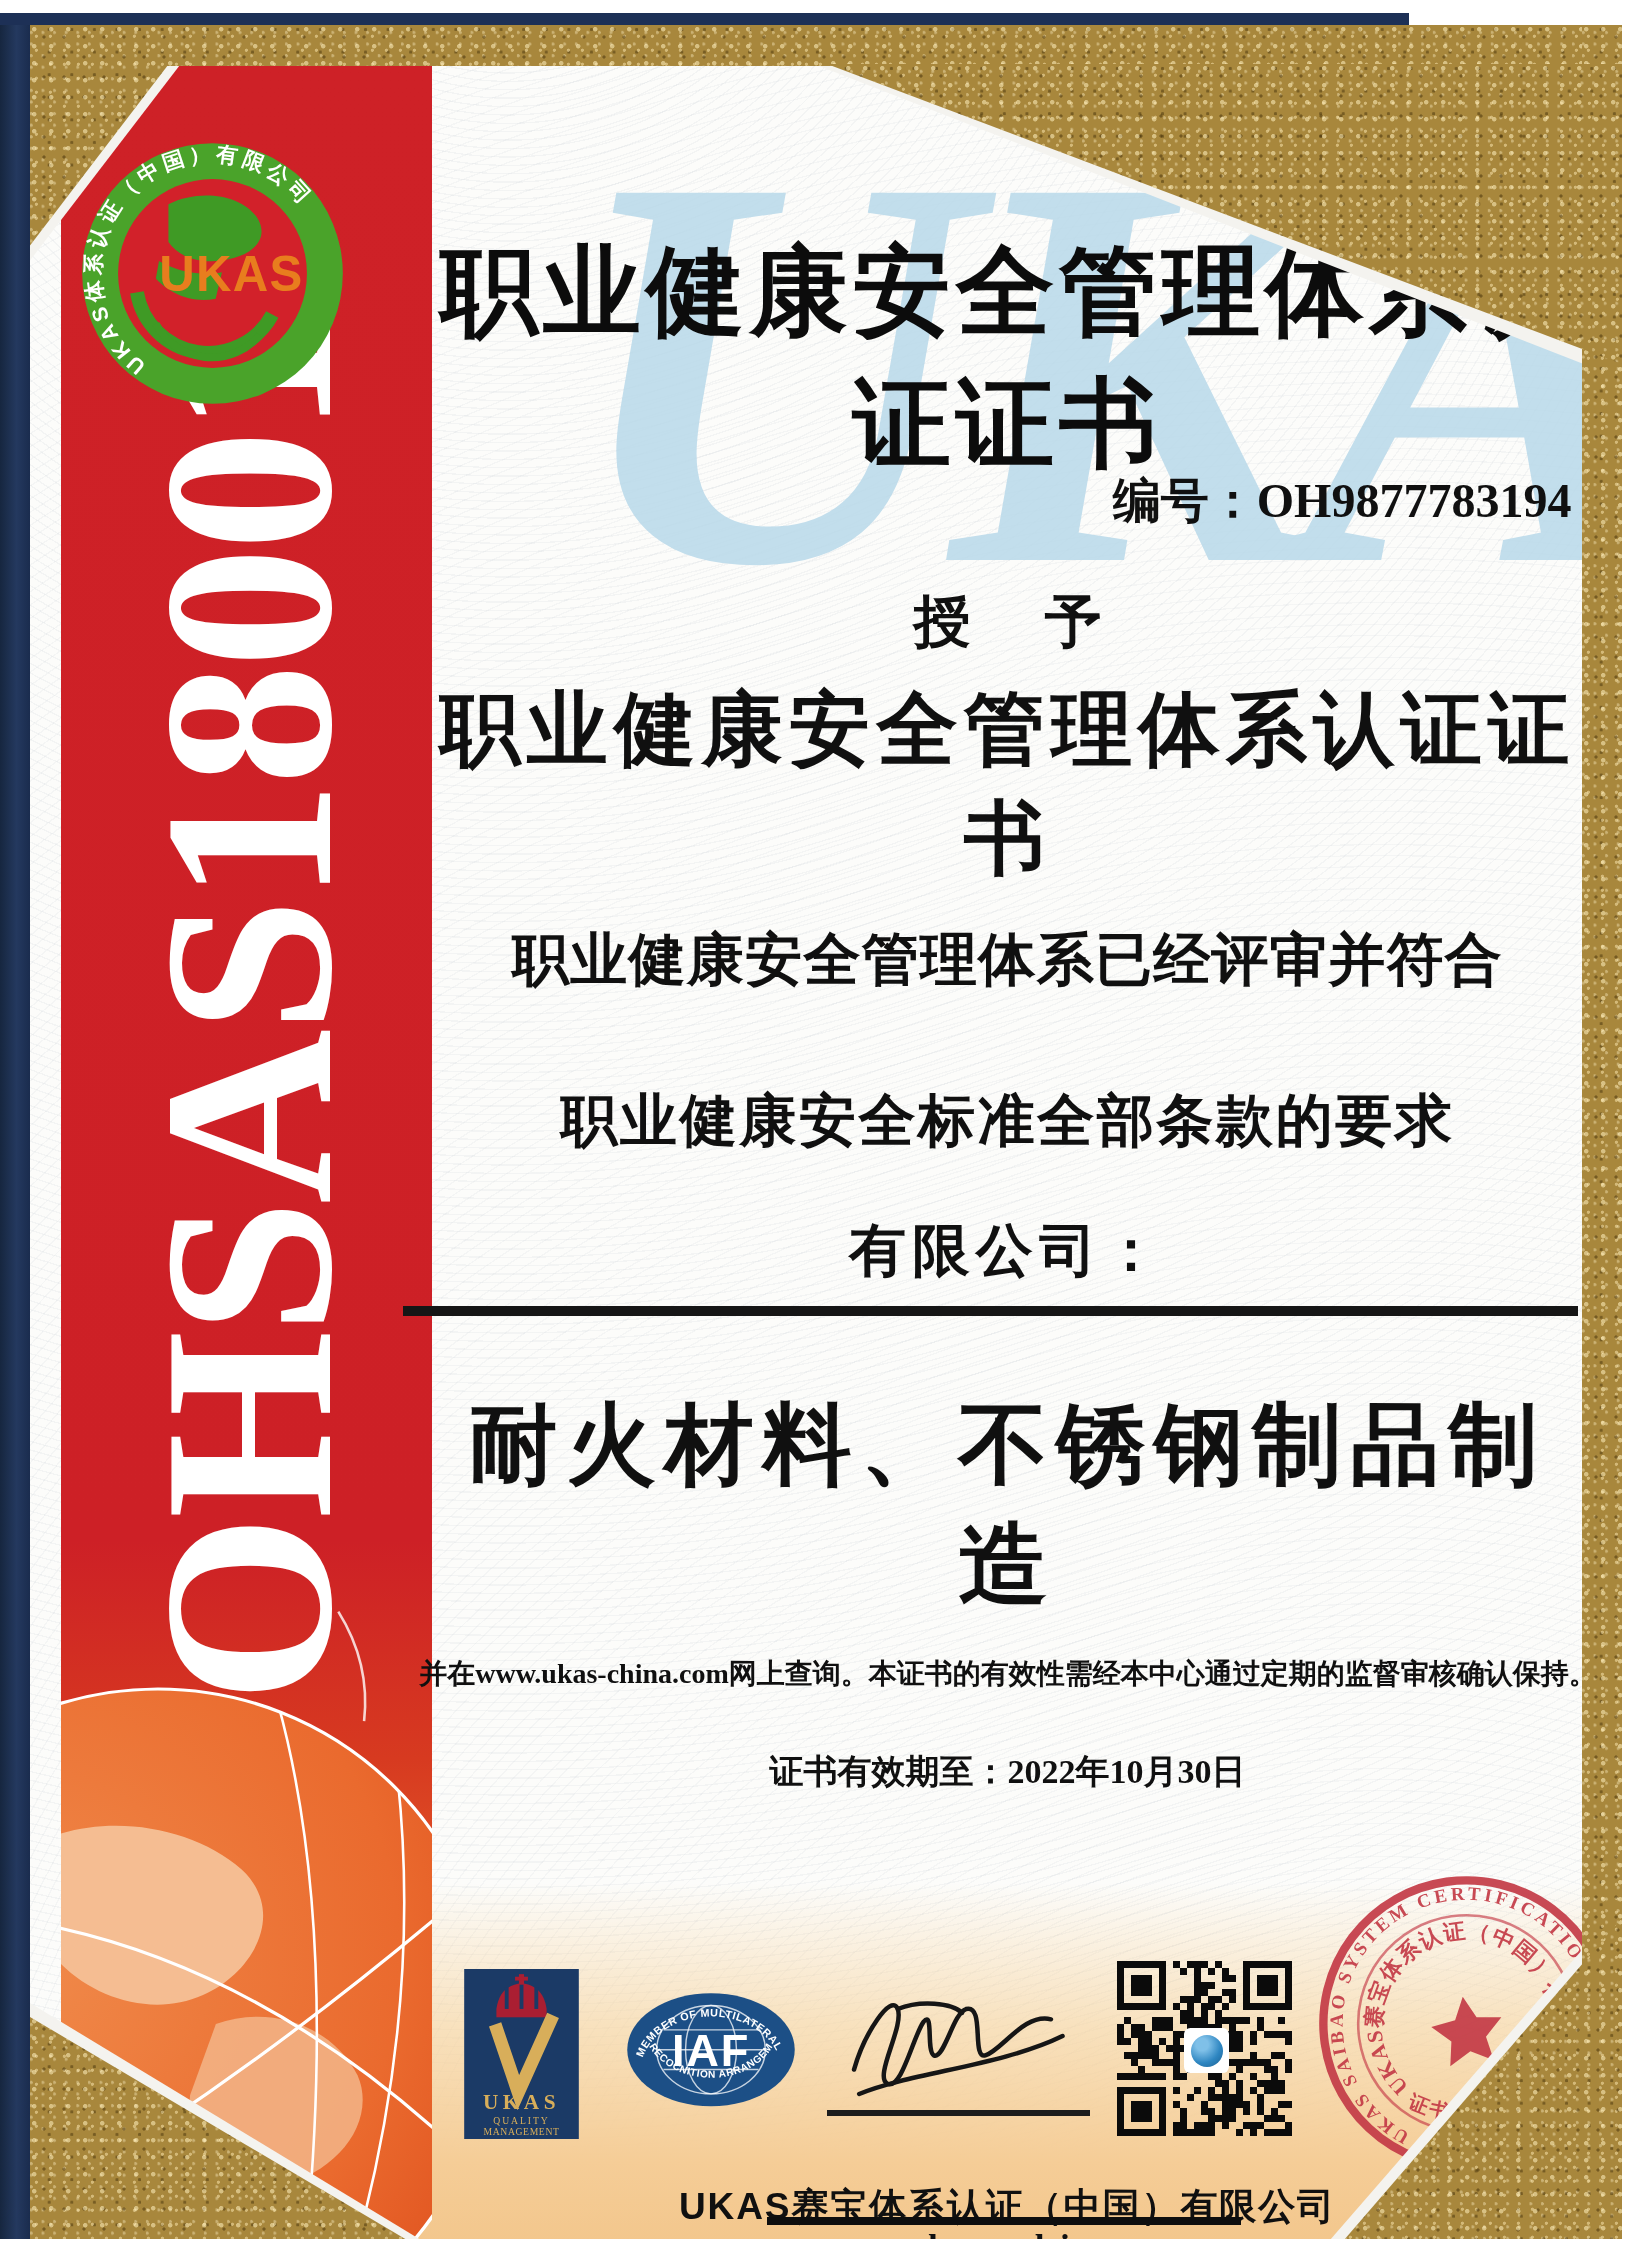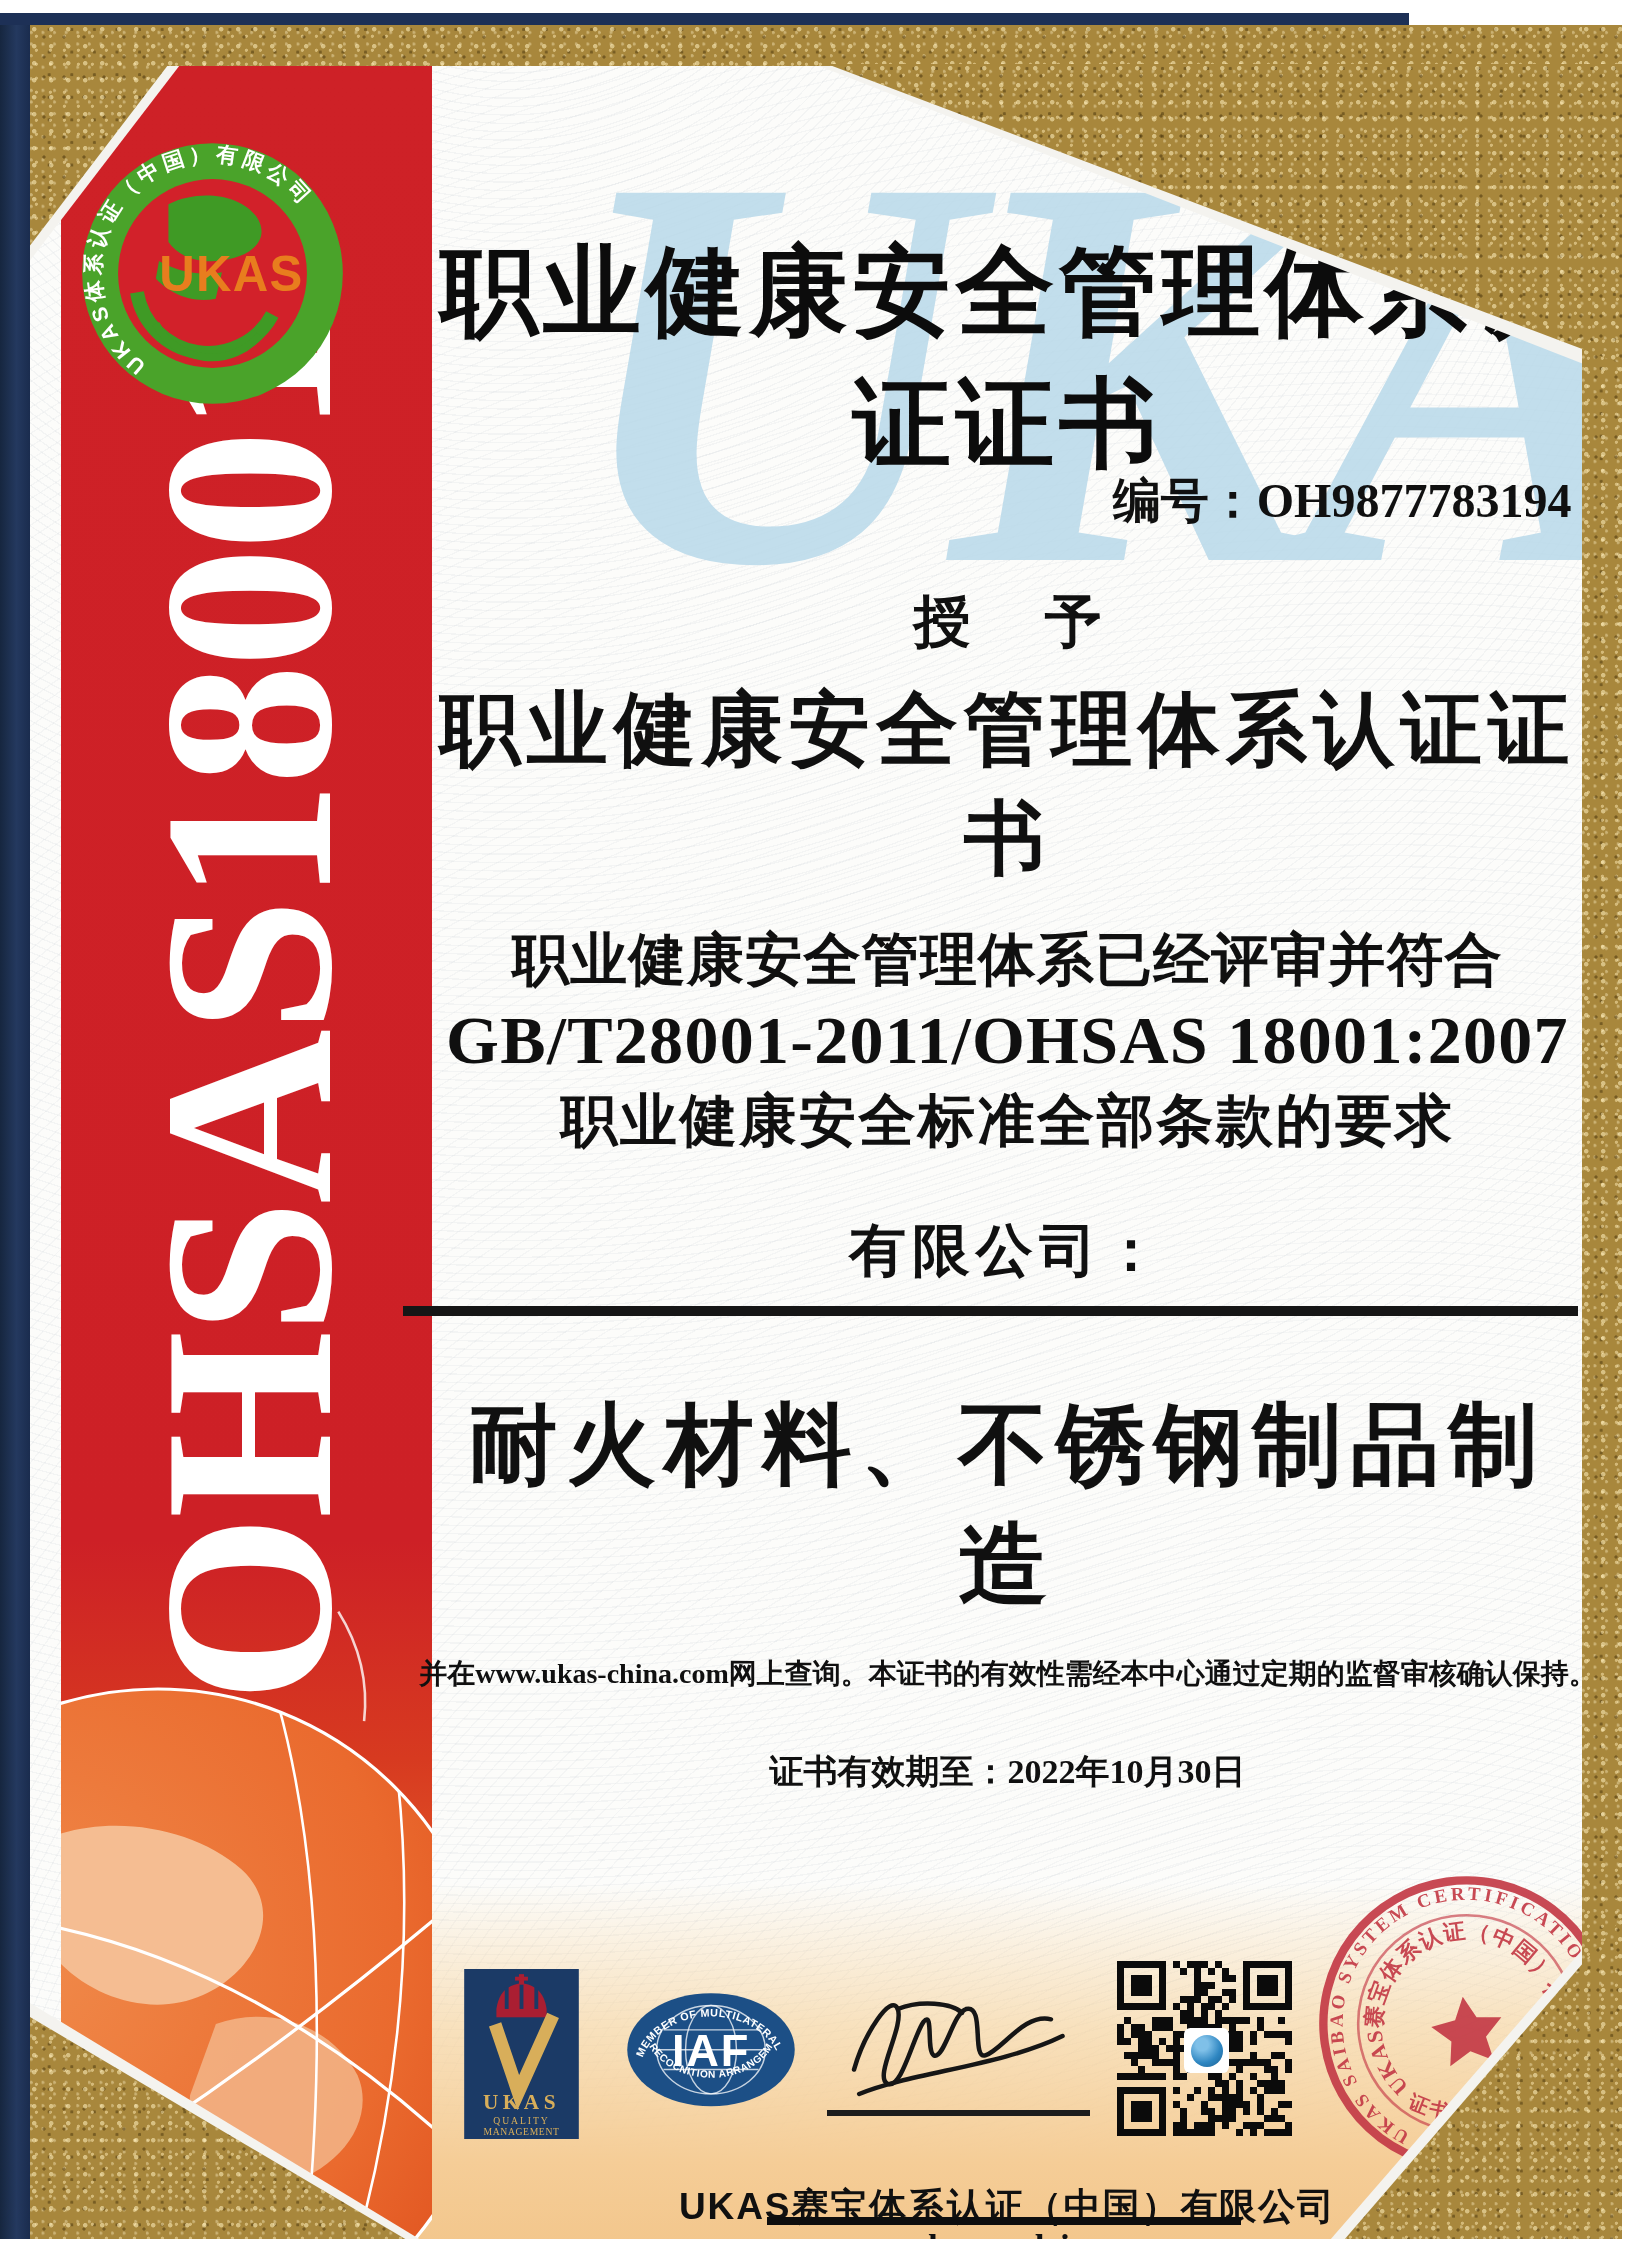--- a/index.html
+++ b/index.html
@@ -147,21 +147,20 @@
   </svg>
 
   <div class="abs watermark">UKAS</div>
   <div class="abs ct title">职业健康安全管理体系认证证书</div>
   <div class="abs ct serial">
     <span class="sans">编号：</span><span>OH9877783194</span>
   </div>
   <div class="abs ct grant">授 予</div>
   <div class="abs ct company">职业健康安全管理体系认证证书</div>
   <div class="abs ct assess1 sans">职业健康安全管理体系已经评审并符合</div>
-  <div class="abs ct standard">GB/T28001-2011/OHSAS 18001:2007</div>
   <div class="abs ct assess2 sans">职业健康安全标准全部条款的要求</div>
   <div class="abs ct scope-label sans">有限公司：</div>
   <div class="abs divider"></div>
   <div class="abs ct scope">耐火材料、不锈钢制品制造</div>
   <div class="abs ct fine2">并在www.ukas-china.com网上查询。本证书的有效性需经本中心通过定期的监督审核确认保持。</div>
   <div class="abs ct dates">
     <span><span class="sans">证书有效期至：</span><span>2022年10月30日</span></span>
   </div>
 
   <svg class="abs ukas-qm" viewBox="0 0 178 264">

